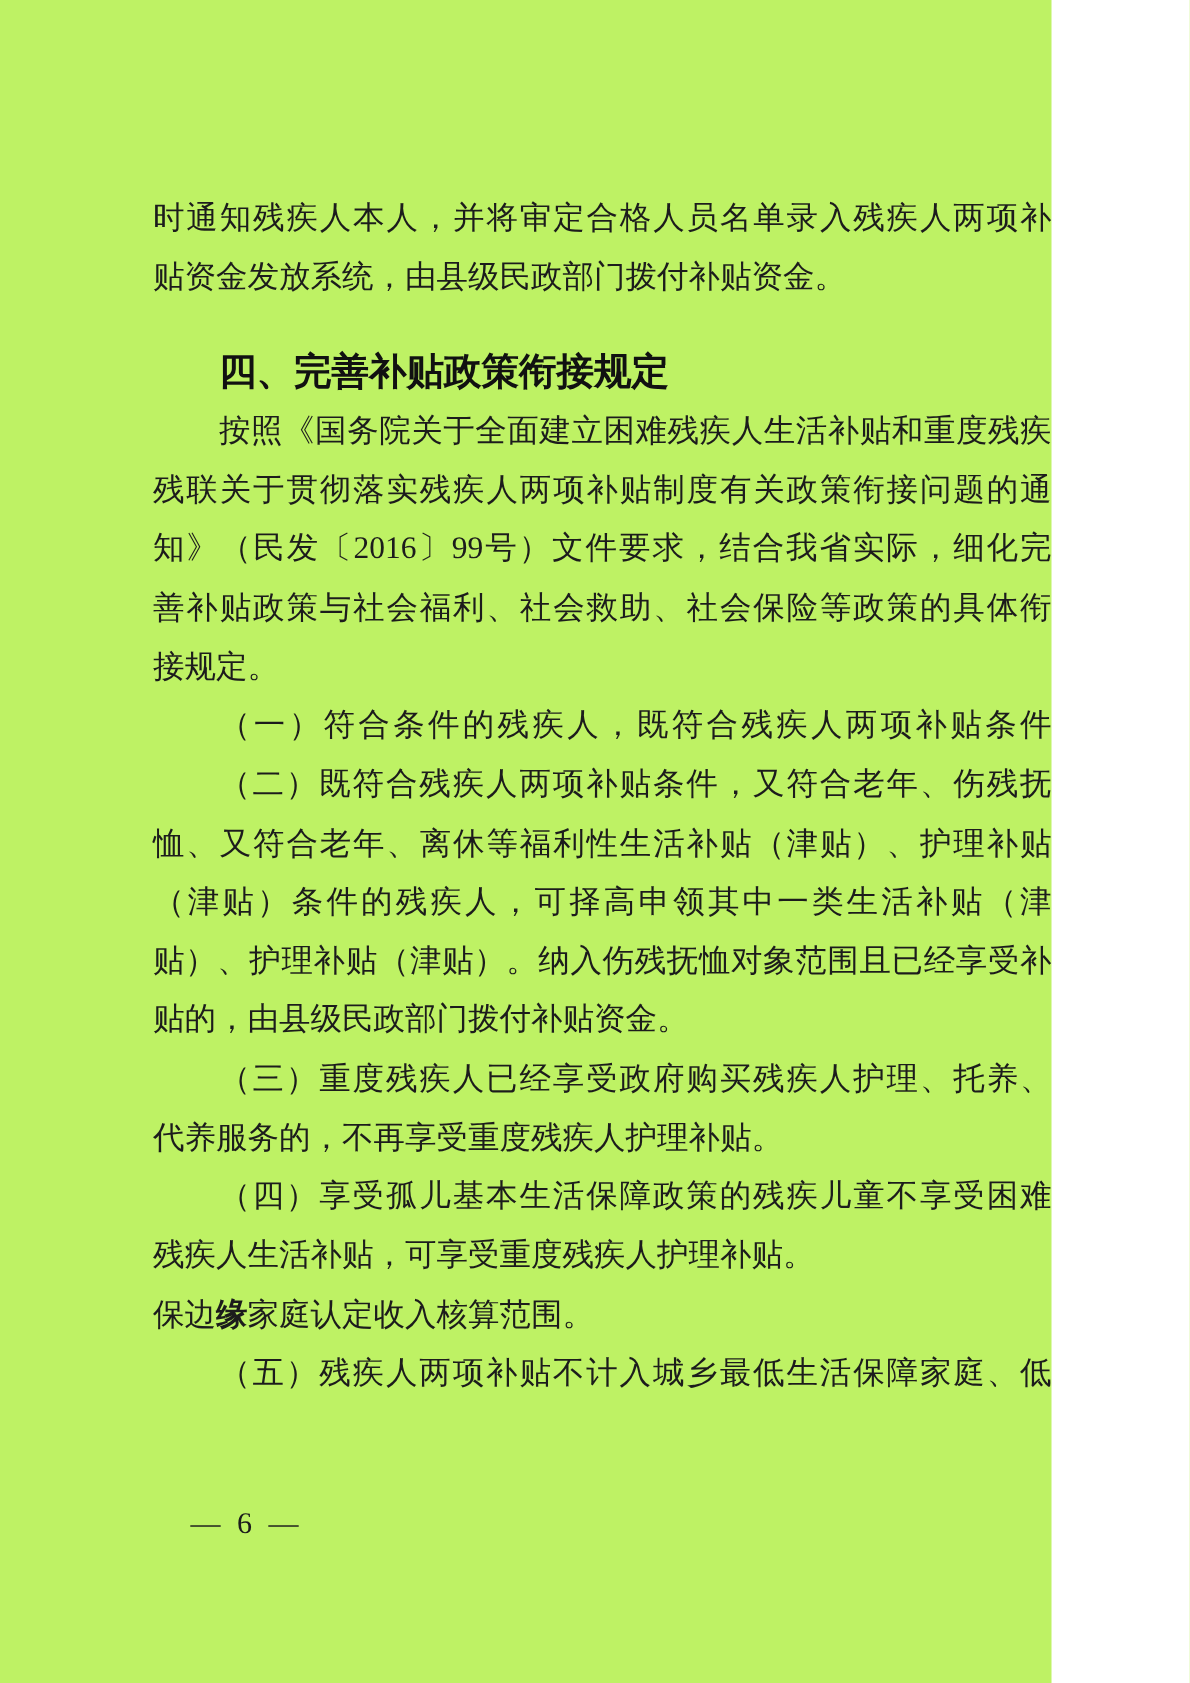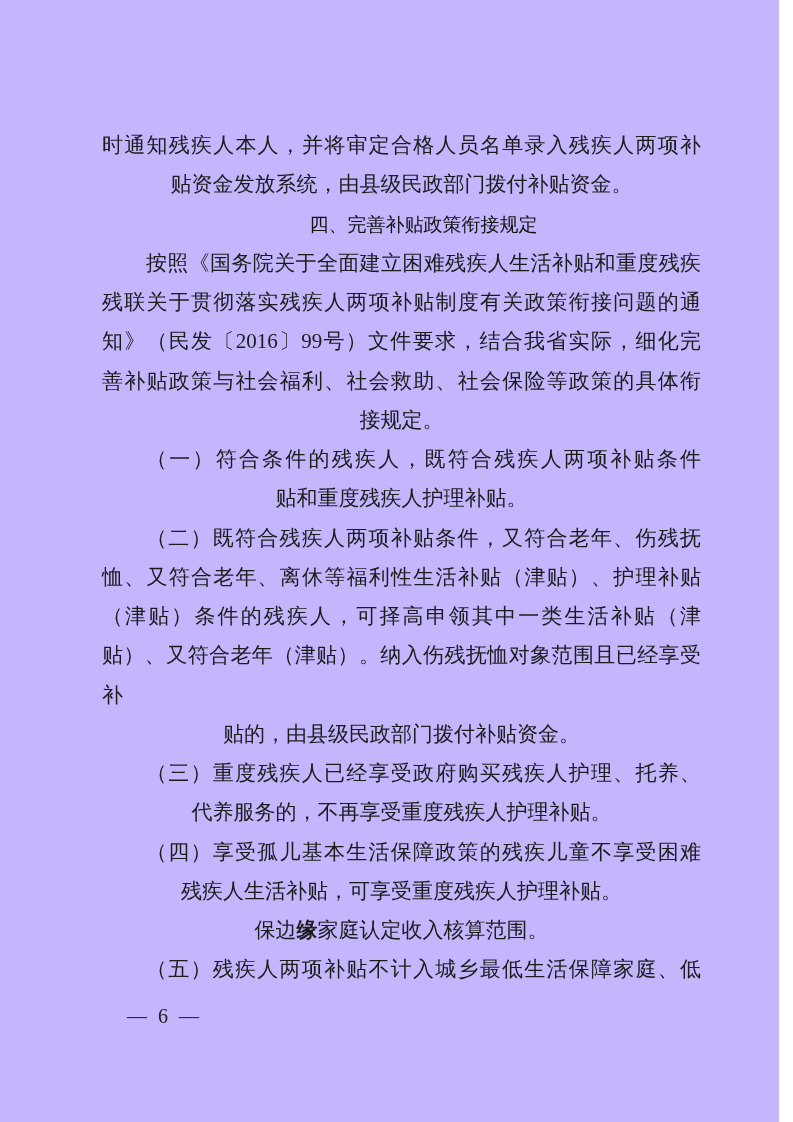--- a/index.html
+++ b/index.html
@@ -2,52 +2,53 @@
 <html><head>
 <meta charset="utf-8">
 <style>
   html, body {
     margin: 0;
     padding: 0;
     background: #ffffff;
   }
   .page {
     position: relative;
-    width: 779px;
+    width: 701px;
     height: 1122px;
-    background: #c4b5fd;
+    background: #bef264;
     overflow: hidden;
     font-family: "Liberation Serif", "DejaVu Serif", serif;
     color: #1c1c1c;
   }
   .text-block {
     position: absolute;
     left: 102px;
     top: 126px;
     width: 599px;
     font-size: 21px;
     line-height: 39.25px;
   }
   .line {
-    text-align: center;
+    text-align: left;
     white-space: normal;
   }
   .line.j {
     text-align: justify;
     text-align-last: justify;
     text-justify: inter-character;
   }
   .line.indent {
     padding-left: 44px;
   }
   .line.heading {
     font-family: "Liberation Sans", "DejaVu Sans", sans-serif;
-    font-weight: normal;
+    font-weight: bold;
     color: #111111;
-    font-size: 19px;
+    font-size: 25px;
+    margin-top: 24px;
   }
   .bold-char {
     font-weight: bold;
   }
   .page-number {
     position: absolute;
     left: 127px;
     top: 1001px;
     font-size: 20px;
     line-height: 30px;
@@ -62,25 +63,24 @@
   <div class="text-block">
       <div class="line j">时通知残疾人本人，并将审定合格人员名单录入残疾人两项补</div>
       <div class="line">贴资金发放系统，由县级民政部门拨付补贴资金。</div>
       <div class="line indent heading">四、完善补贴政策衔接规定</div>
       <div class="line j indent">按照《国务院关于全面建立困难残疾人生活补贴和重度残疾</div>
       <div class="line j">残联关于贯彻落实残疾人两项补贴制度有关政策衔接问题的通</div>
       <div class="line j">知》（民发〔2016〕99号）文件要求，结合我省实际，细化完</div>
       <div class="line j">善补贴政策与社会福利、社会救助、社会保险等政策的具体衔</div>
       <div class="line">接规定。</div>
       <div class="line j indent">（一）符合条件的残疾人，既符合残疾人两项补贴条件</div>
-      <div class="line">贴和重度残疾人护理补贴。</div>
       <div class="line j indent">（二）既符合残疾人两项补贴条件，又符合老年、伤残抚</div>
       <div class="line j">恤、又符合老年、离休等福利性生活补贴（津贴）、护理补贴</div>
       <div class="line j">（津贴）条件的残疾人，可择高申领其中一类生活补贴（津</div>
-      <div class="line j">贴）、又符合老年（津贴）。纳入伤残抚恤对象范围且已经享受补</div>
+      <div class="line j">贴）、护理补贴（津贴）。纳入伤残抚恤对象范围且已经享受补</div>
       <div class="line">贴的，由县级民政部门拨付补贴资金。</div>
       <div class="line j indent">（三）重度残疾人已经享受政府购买残疾人护理、托养、</div>
       <div class="line">代养服务的，不再享受重度残疾人护理补贴。</div>
       <div class="line j indent">（四）享受孤儿基本生活保障政策的残疾儿童不享受困难</div>
       <div class="line">残疾人生活补贴，可享受重度残疾人护理补贴。</div>
       <div class="line"><span class="">保边</span><span class="bold-char">缘</span><span class="">家庭认定收入核算范围。</span></div>
       <div class="line j indent">（五）残疾人两项补贴不计入城乡最低生活保障家庭、低</div>
     </div>
   <div class="page-number">— 6 —</div>
 </div>

